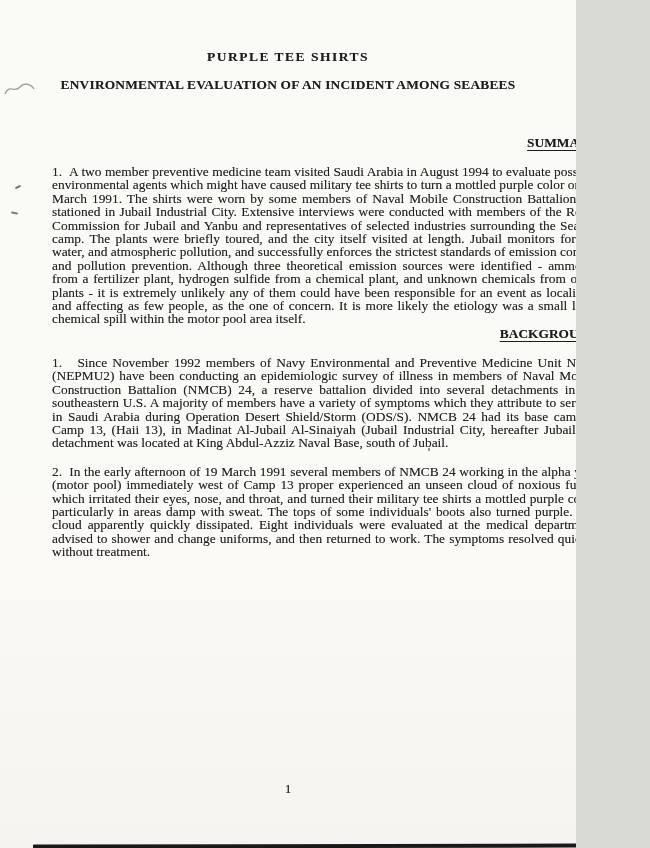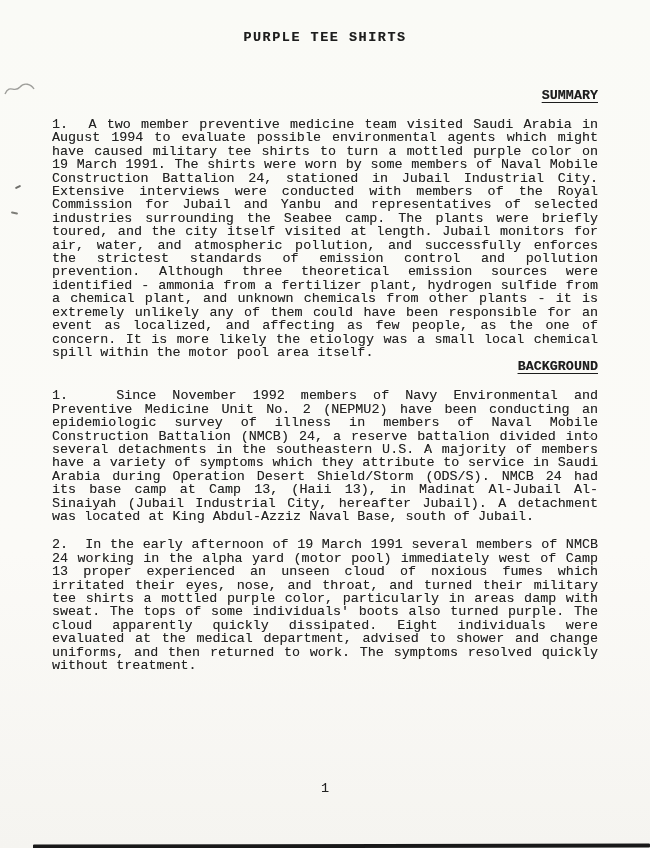--- a/index.html
+++ b/index.html
@@ -3,26 +3,27 @@
   <meta charset="utf-8">
   <style>
     * { margin: 0; padding: 0; box-sizing: border-box; }
     html, body { width: 650px; height: 848px; }
     body {
       background: #d9d9d5;
       font-family: "Liberation Mono", "DejaVu Sans Mono", monospace;
     }
     .page {
       position: relative;
-      width: 650px;
+      width: 576px;
       height: 848px;
       overflow: hidden;
-      padding-top: 30px;
+      padding-top: 49px;
       background: linear-gradient(180deg, #fafaf6 0%, #fbfaf7 65%, #f5f4f0 100%);
       color: #222;
+      font-family: Liberation Serif, serif;
     }
     .doc-title {
       text-align: center;
       font-weight: bold;
       font-size: 13.5px;
       line-height: 15px;
       letter-spacing: 1.5px;
       color: #1d1d1d;
       text-shadow: 0 0 0.5px rgba(30,30,30,0.45);
     }
@@ -97,20 +98,21 @@
     <path d="M2 15 C 7 4, 11 15, 17 8 C 21 3, 28 5, 31 10" stroke="#8d8d89" stroke-width="1.4" fill="none" opacity="0.85"></path>
   </svg>
   <div class="art dash1"></div>
   <div class="art dash2"></div>
   <div class="art speck1"></div>
   <div class="art speck2"></div>
 
   <header class="doc-header">
     <div class="doc-title">PURPLE TEE SHIRTS</div>
     <div class="doc-subtitle">
+      <div>ENVIRONMENTAL EVALUATION OF AN INCIDENT AMONG SEABEES</div>
     </div>
   </header>
 
   <main class="content">
 
     <section class="section">
       <h2 class="heading heading-summary"><span class="underline">SUMMARY</span></h2>
       <p class="para">1.&nbsp;&nbsp;A two member preventive medicine team visited Saudi Arabia in August 1994 to evaluate possible environmental agents which might have caused military tee shirts to turn a mottled purple color on 19 March 1991. The shirts were worn by some members of Naval Mobile Construction Battalion 24, stationed in Jubail Industrial City. Extensive interviews were conducted with members of the Royal Commission for Jubail and Yanbu and representatives of selected industries surrounding the Seabee camp. The plants were briefly toured, and the city itself visited at length. Jubail monitors for air, water, and atmospheric pollution, and successfully enforces the strictest standards of emission control and pollution prevention. Although three theoretical emission sources were identified - ammonia from a fertilizer plant, hydrogen sulfide from a chemical plant, and unknown chemicals from other plants - it is extremely unlikely any of them could have been responsible for an event as localized, and affecting as few people, as the one of concern. It is more likely the etiology was a small local chemical spill within the motor pool area itself.</p>
     </section>
 

